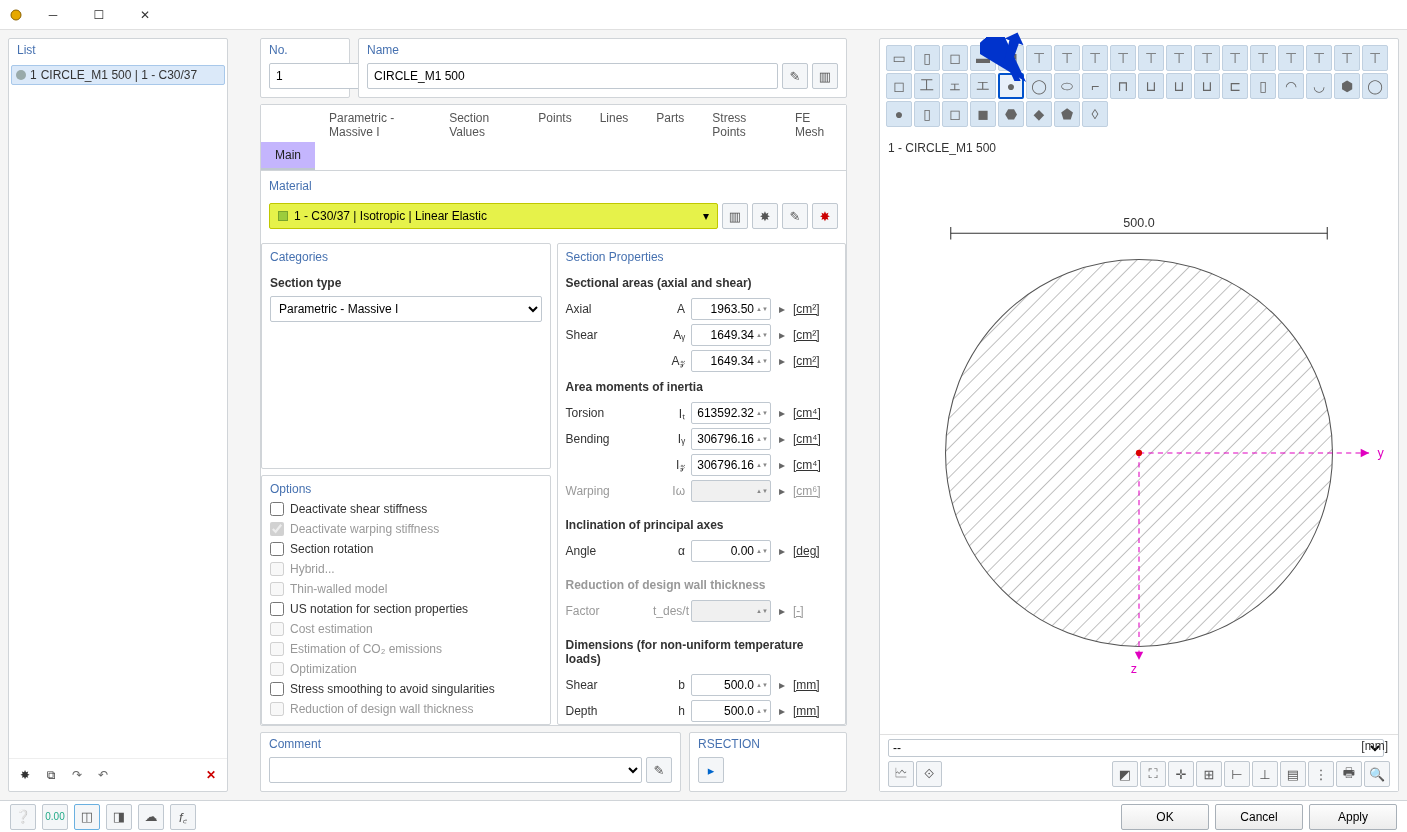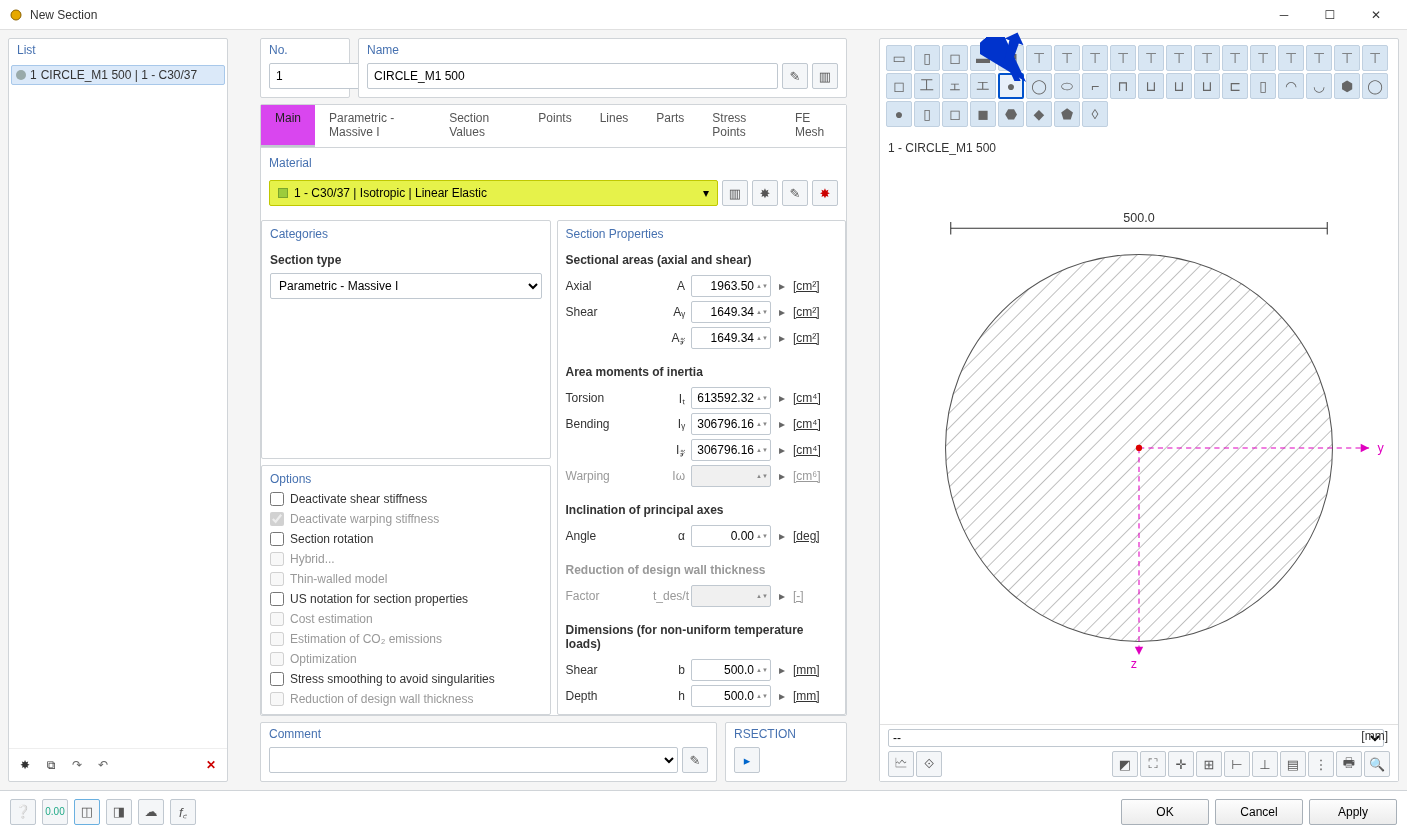--- a/index.html
+++ b/index.html
@@ -29,21 +29,21 @@
 .toprow { display: flex; gap: 8px; }
 .no-panel { width: 90px; }
 .name-panel { flex: 1; }
 .field-row { display: flex; gap: 4px; padding: 0 8px 8px; align-items:center; }
 .textinput { flex: 1; height: 26px; border: 1px solid #c0c8d0; border-radius: 2px; padding: 0 6px; background: #fff; font-size: 12px; }
 .iconbtn { width: 26px; height: 26px; border: 1px solid #c0c8d0; background: #f4f6f8; border-radius: 2px; display:flex; align-items:center; justify-content:center; color:#555; font-size:13px; }
 
 
 .tabs { display: flex; border-bottom: 1px solid #d0d4d8; background: #fff; }
 .tab { padding: 6px 14px; color: #555; border-bottom: 2px solid transparent; }
-.tab.active { color: #222; border-bottom-color: #c0c8d0; background: #d946ef; }
+.tab.active { color: #222; border-bottom-color: #c0c8d0; background: #c4b5fd; margin-top: 37px; }
 
 .tabbody { flex: 1; display: flex; flex-direction: column; gap: 6px; }
 .section-title { color: #4671b0; padding: 4px 8px; }
 .material-select { margin: 0 8px 8px; display: flex; gap: 4px; align-items:center; }
 .matbox { flex: 1; height: 26px; background: #e6f24a; border: 1px solid #c0c800; display: flex; align-items: center; padding: 0 8px; justify-content: space-between; border-radius:2px; }
 .matbox .mark { width: 10px; height: 10px; background: #9ccc3c; border: 1px solid #7aa52c; margin-right: 6px; }
 
 .two-col { display: flex; gap: 6px; flex: 1; }
 .col { flex: 1; display: flex; flex-direction: column; }
 .col .panel { flex: 1; }
@@ -62,21 +62,21 @@
 .proprow.disabled .label,.proprow.disabled .sym,.proprow.disabled .unit { color:#999; }
 .proprow .sym { width: 32px; text-align: right; color: #333; font-style: normal; }
 .numbox { width: 80px; height: 22px; border: 1px solid #c0c8d0; border-radius: 2px; display: flex; align-items: center; padding: 0 4px; justify-content: flex-end; background: #fff; }
 .numbox.disabled { background:#f0f0f0; }
 .spin { width: 10px; display: flex; flex-direction: column; font-size: 6px; color: #888; line-height: 7px; margin-left:2px; }
 .arrow { width: 10px; text-align: center; color: #666; }
 .unit { width: 44px; color: #333; text-decoration: underline; }
 
 .bottomrow { display: flex; gap: 8px; }
 .comment-panel { flex: 1; }
-.rsection-panel { width: 122px; }
+.rsection-panel { width: 158px; }
 
 .rightcol { width: 520px; display: flex; flex-direction: column; gap: 6px; }
 .assigned-panel .field-row .textinput { background: #fafafa; }
 
 .preview-panel { flex: 1; position: relative; }
 .shape-toolbar { display: flex; flex-wrap: wrap; gap: 2px; padding: 6px; }
 .shapebtn { width: 26px; height: 26px; background: #d8e6f3; border: 1px solid #c0d0e0; border-radius: 2px; display: flex; align-items: center; justify-content: center; }
 .shapebtn.active { border: 2px solid #0052cc; background:#e8f0fa; }
 .preview-body { flex: 1; position: relative; margin: 4px 8px 8px; background: #fff; border:none; }
 .preview-title { padding: 4px 0; color: #333; }
@@ -100,21 +100,20 @@
 </style>
 </head>
 <body>
 
 <div class="titlebar">
   <span class="icon">
     <svg width="14" height="14">
         <circle cx="7" cy="7" r="5" fill="#e6a800" stroke="#8a6000"></circle>
       </svg>
   </span>
-  <span class="title">New Section</span>
   <div class="winbtns">
     <div class="winbtn">─</div>
     <div class="winbtn">☐</div>
     <div class="winbtn">✕</div>
   </div>
 </div>
 
 <div class="content">
 
   <div class="leftcol">
@@ -271,21 +270,21 @@
                     <span class="label"></span>
                     <span class="sym">A𝓏</span>
                     <span class="numbox">
                       <span>1649.34</span>
                       <span class="spin">▲▼</span>
                     </span>
                     <span class="arrow">▸</span>
                     <span class="unit">[cm²]</span>
                   </div>
                 </div>
-              <div class="subgrey" style="margin-top:8px;">Area moments of inertia</div>
+              <div class="subgrey" style="">Area moments of inertia</div>
               <div id="inertia-rows">
                   <div class="proprow">
                     <span class="label">Torsion</span>
                     <span class="sym">Iₜ</span>
                     <span class="numbox">
                       <span>613592.32</span>
                       <span class="spin">▲▼</span>
                     </span>
                     <span class="arrow">▸</span>
                     <span class="unit">[cm⁴]</span>

